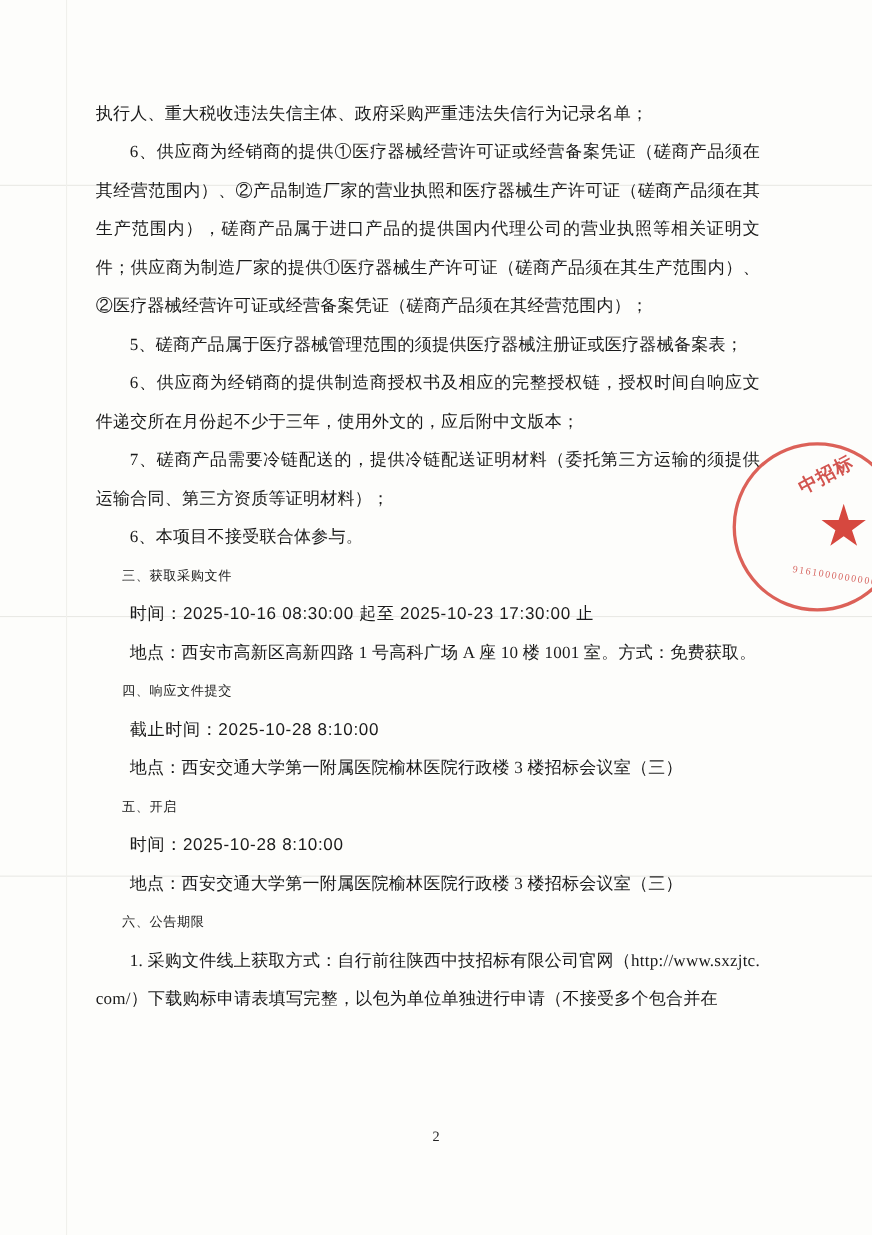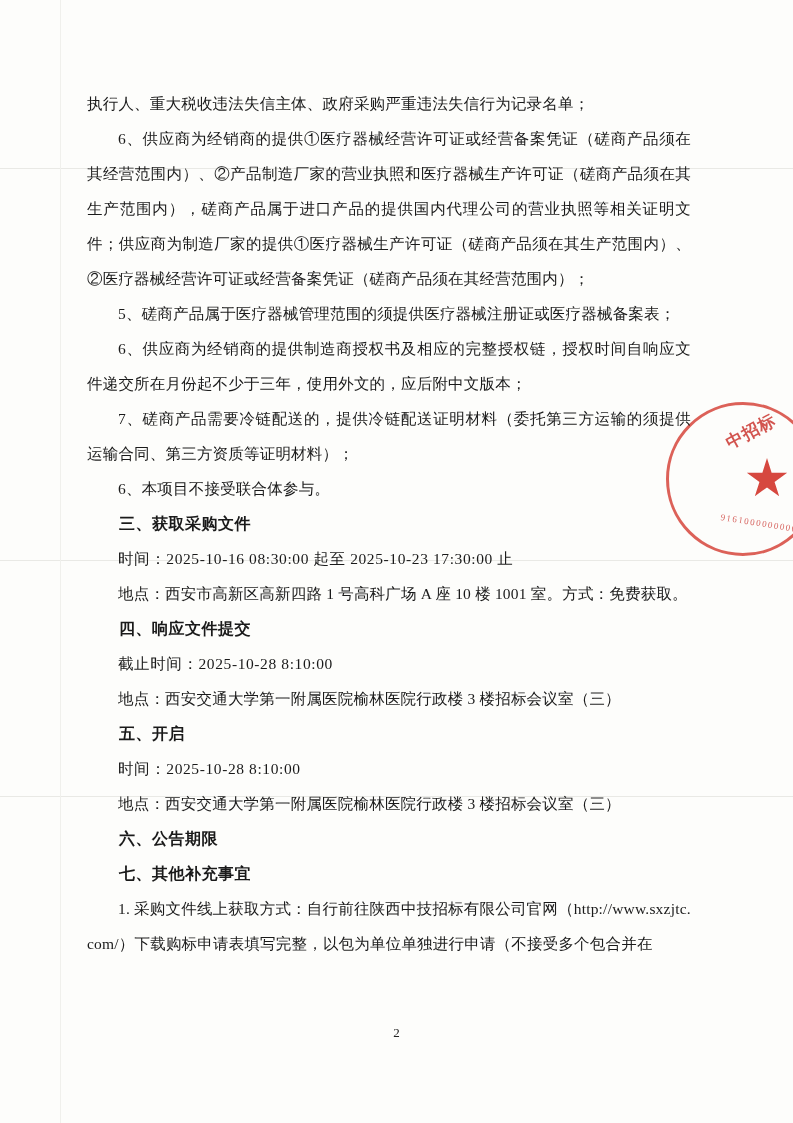--- a/index.html
+++ b/index.html
@@ -34,37 +34,37 @@
     text-align: justify;
     text-justify: inter-ideograph;
     letter-spacing: 0.2px;
     margin: 0;
     word-break: break-all;
   }
   .indent {
     text-indent: 2em;
   }
   .heading {
-    font-size: 16px;
+    font-size: 12px;
     line-height: 35px;
-    font-weight: bold;
+    font-weight: normal;
     text-indent: 2em;
     margin: 0;
     letter-spacing: 0.5px;
   }
   .sub {
     font-size: 15.5px;
     line-height: 35px;
     text-indent: 2em;
     margin: 0;
     letter-spacing: 0.2px;
     word-break: break-all;
   }
   .mono-inline {
-    font-family: Liberation Serif, serif;
+    font-family: Liberation Sans, sans-serif;
     letter-spacing: 0.6px;
   }
   .pagenum {
     position: absolute;
     bottom: 82px;
     left: 0;
     width: 793px;
     text-align: center;
     font-size: 13px;
     color: #222;
@@ -171,20 +171,19 @@
     <h2 class="heading">四、响应文件提交</h2>
     <p class="sub mono-inline">截止时间：2025-10-28  8:10:00</p>
     <p class="sub">地点：西安交通大学第一附属医院榆林医院行政楼 3 楼招标会议室（三）</p>
 
     <h2 class="heading">五、开启</h2>
     <p class="sub mono-inline">时间：2025-10-28  8:10:00</p>
     <p class="sub">地点：西安交通大学第一附属医院榆林医院行政楼 3 楼招标会议室（三）</p>
 
     <h2 class="heading">六、公告期限</h2>
 
-    <h2 class="heading">七、其他补充事宜</h2>
     <p class="sub">1. 采购文件线上获取方式：自行前往陕西中技招标有限公司官网（http://www.sxzjtc.com/）下载购标申请表填写完整，以包为单位单独进行申请（不接受多个包合并在</p>
 
   </div>
 
   <div class="pagenum">2</div>
 
 </div>
 
 </body></html>

